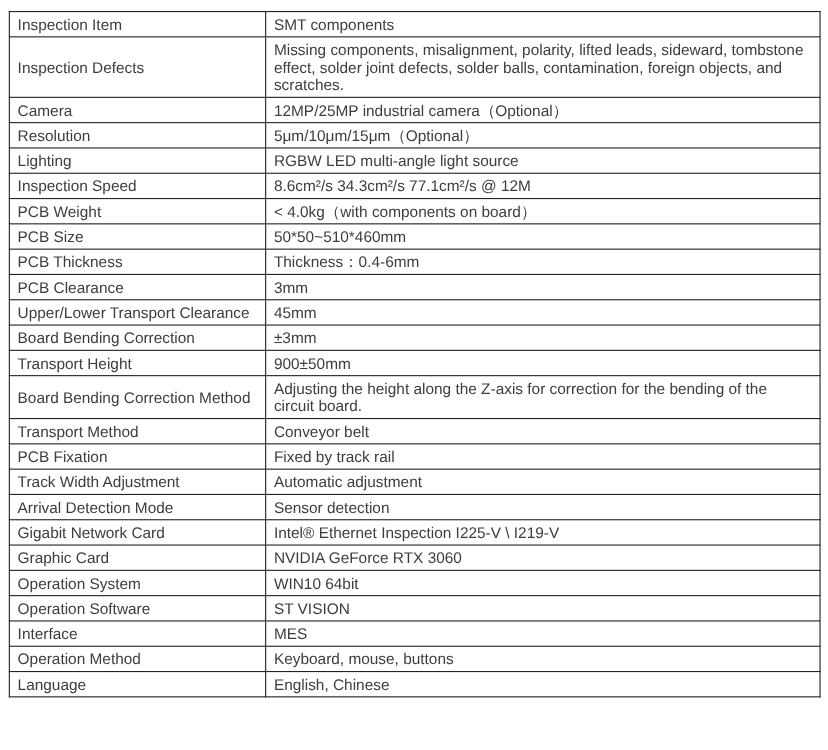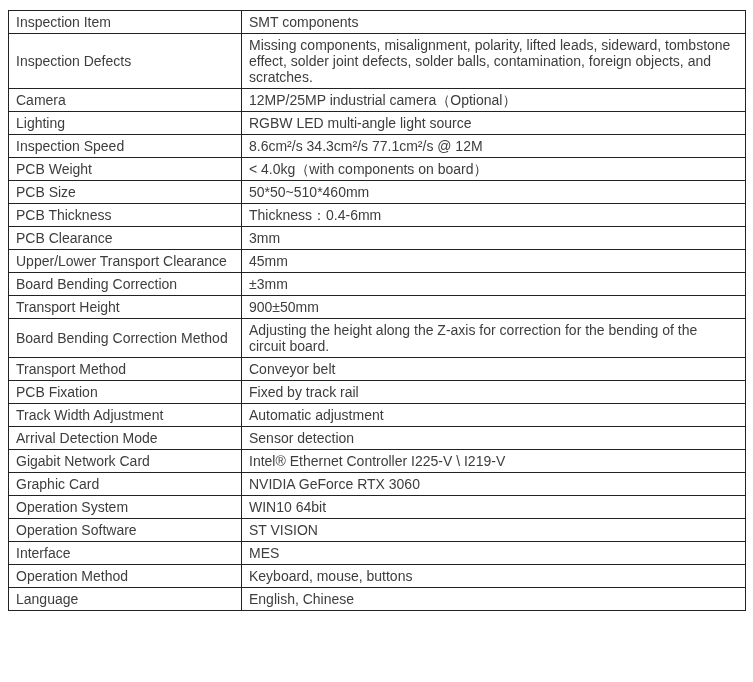--- a/index.html
+++ b/index.html
@@ -50,20 +50,24 @@
         </tr>
         <tr>
           <td class="label-cell">Inspection Defects</td>
           <td class="value-cell">Missing components, misalignment, polarity, lifted leads, sideward, tombstone effect, solder joint defects, solder balls, contamination, foreign objects, and scratches.</td>
         </tr>
         <tr>
           <td class="label-cell">Camera</td>
           <td class="value-cell">12MP/25MP industrial camera（Optional）</td>
         </tr>
         <tr>
+          <td class="label-cell">Resolution</td>
+          <td class="value-cell">5μm/10μm/15μm（Optional）</td>
+        </tr>
+        <tr>
           <td class="label-cell">Lighting</td>
           <td class="value-cell">RGBW LED multi-angle light source</td>
         </tr>
         <tr>
           <td class="label-cell">Inspection Speed</td>
           <td class="value-cell">8.6cm²/s 34.3cm²/s 77.1cm²/s @ 12M</td>
         </tr>
         <tr>
           <td class="label-cell">PCB Weight</td>
           <td class="value-cell">&lt; 4.0kg（with components on board）</td>
@@ -107,21 +111,21 @@
         <tr>
           <td class="label-cell">Track Width Adjustment</td>
           <td class="value-cell">Automatic adjustment</td>
         </tr>
         <tr>
           <td class="label-cell">Arrival Detection Mode</td>
           <td class="value-cell">Sensor detection</td>
         </tr>
         <tr>
           <td class="label-cell">Gigabit Network Card</td>
-          <td class="value-cell">Intel® Ethernet Controller I225-V \ I219-V</td>
+          <td class="value-cell">Intel® Ethernet Inspection I225-V \ I219-V</td>
         </tr>
         <tr>
           <td class="label-cell">Graphic Card</td>
           <td class="value-cell">NVIDIA GeForce RTX 3060</td>
         </tr>
         <tr>
           <td class="label-cell">Operation System</td>
           <td class="value-cell">WIN10 64bit</td>
         </tr>
         <tr>

